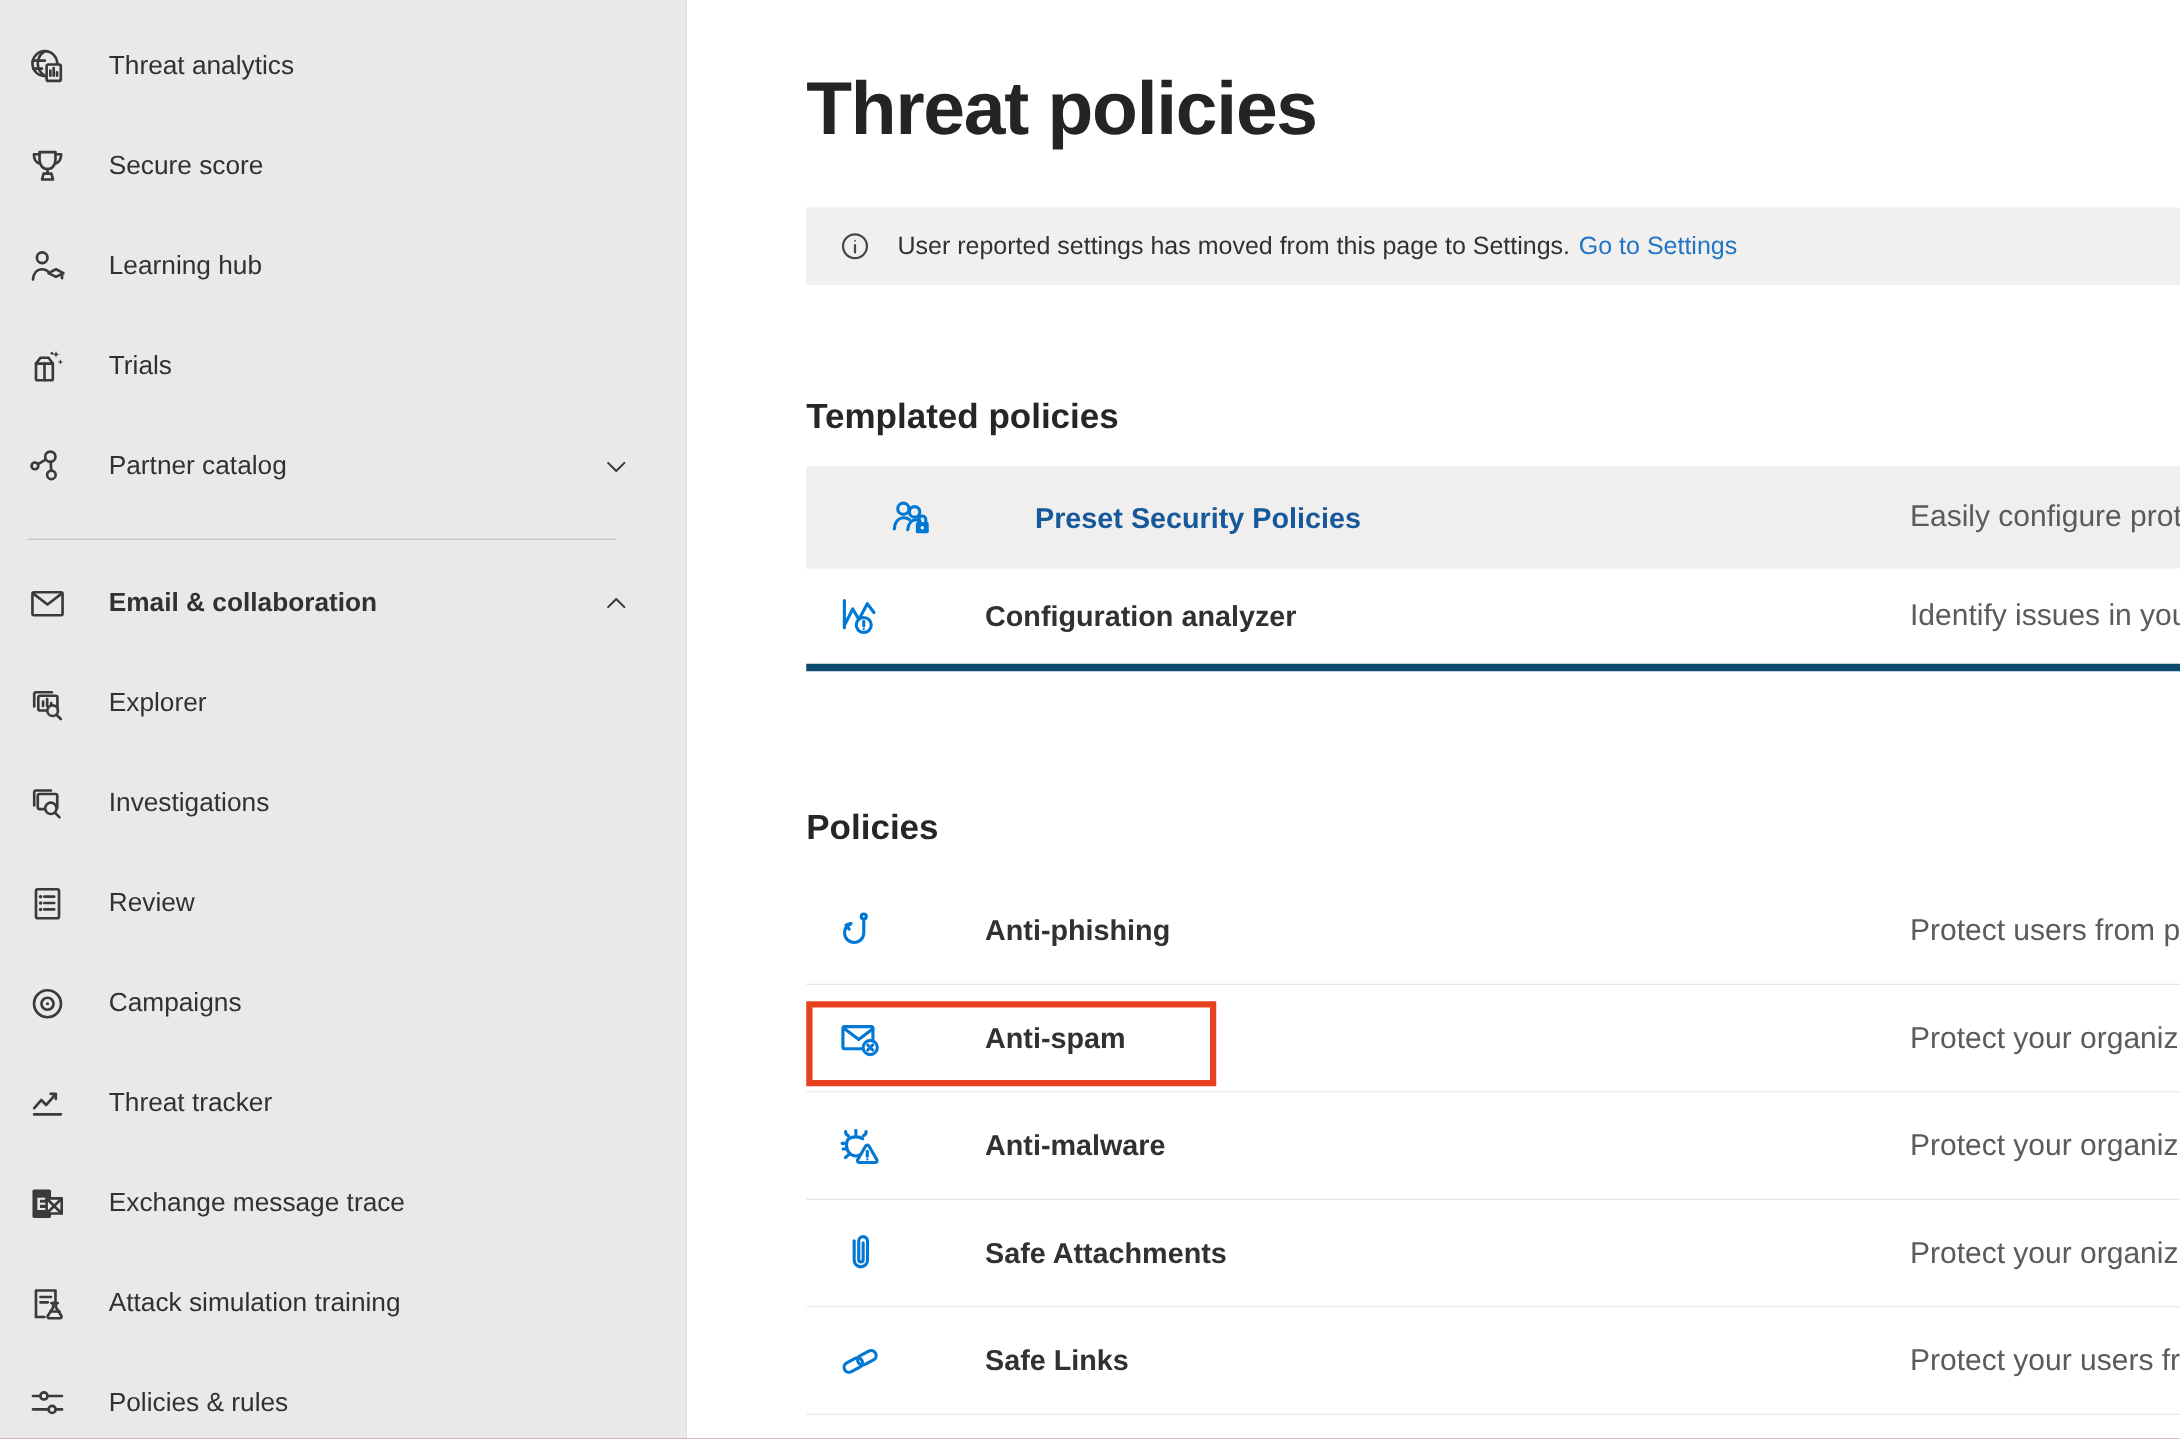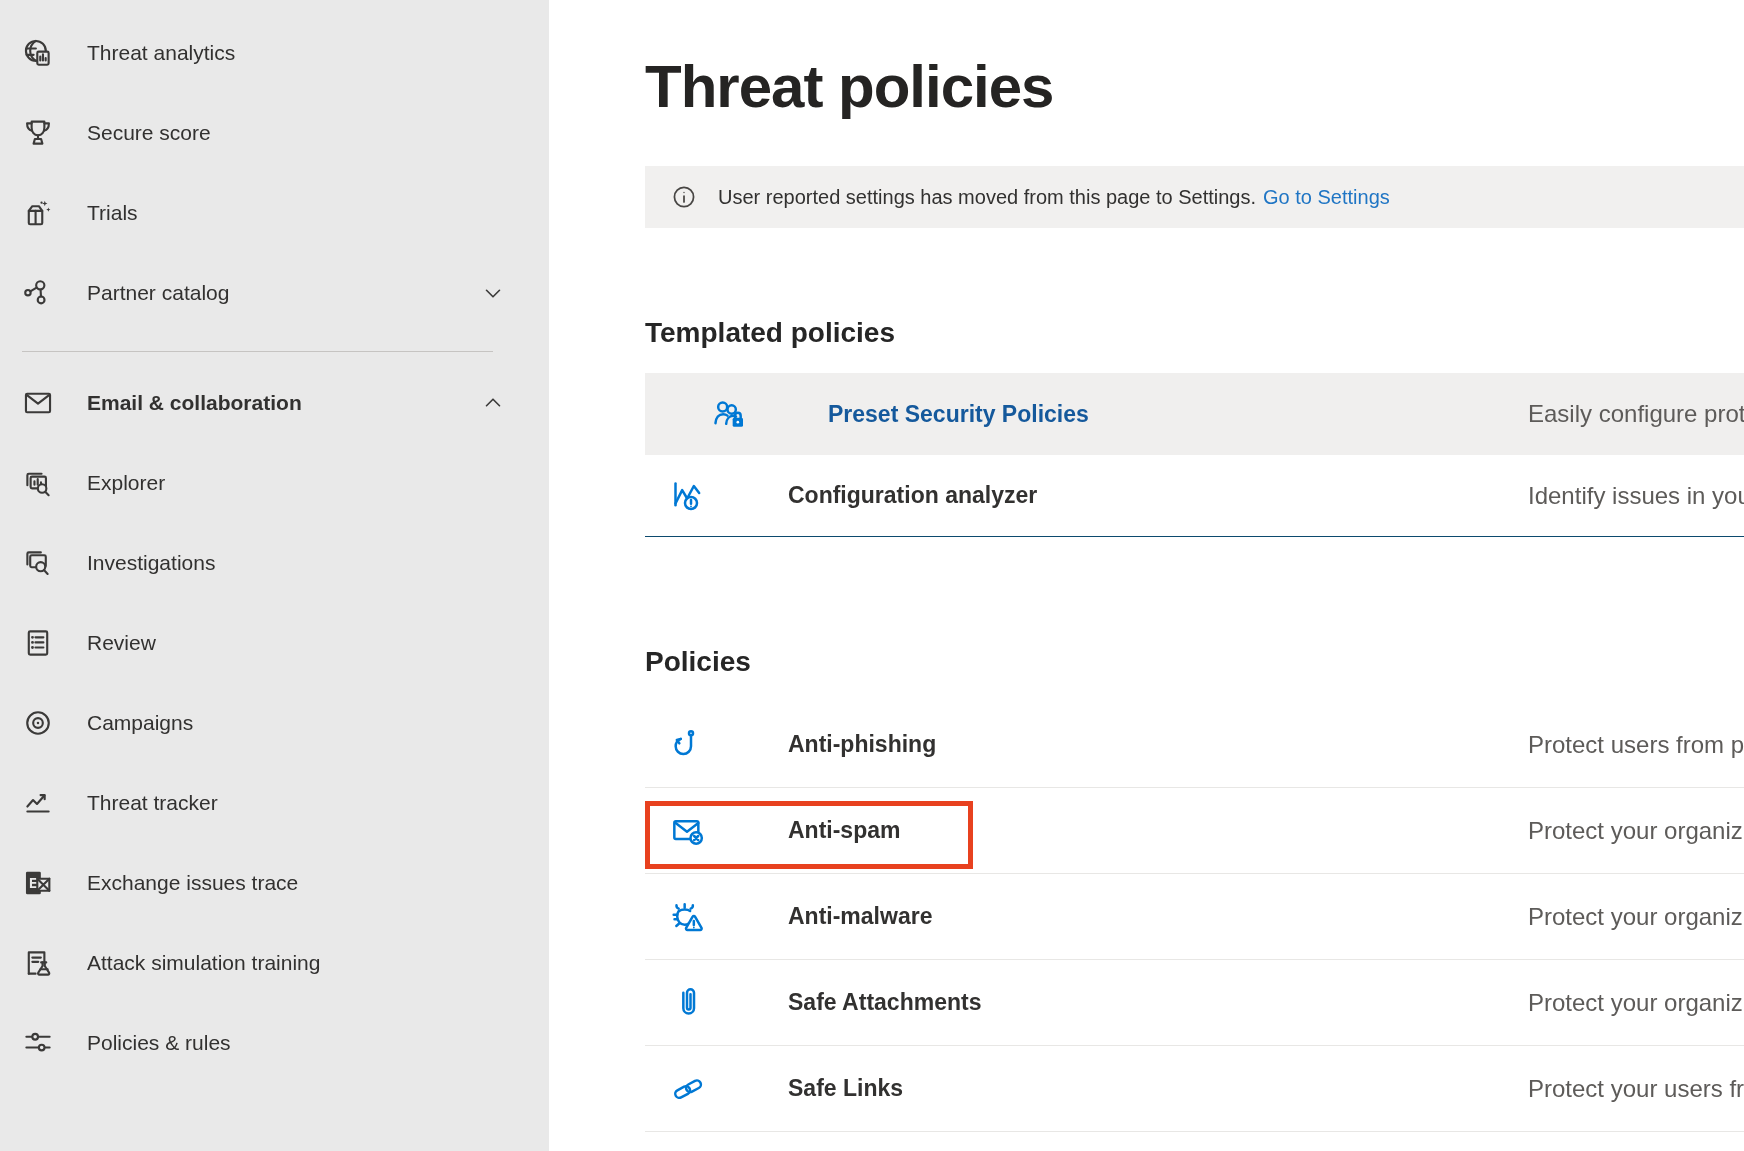--- a/index.html
+++ b/index.html
@@ -26,21 +26,21 @@
   .binfo{margin-left:25px;width:28px;height:28px;color:#484644;flex:none;}
   .binfo svg{width:28px;height:28px;display:block;}
   .btext{margin-left:20px;font-size:20px;color:#323130;white-space:nowrap;}
   .blink{margin-left:7px;font-size:20px;color:#1f75c4;white-space:nowrap;cursor:pointer;text-decoration:none;}
   .sheading{margin:85px 0 0 96px;font-size:28px;line-height:40px;font-weight:700;color:#262626;}
   .sheading.policies{margin-top:105px;}
   .rows{margin-top:20px;}
   .prow{position:relative;margin-left:96px;height:82px;display:flex;align-items:center;cursor:pointer;
         box-sizing:border-box;background:#fff;}
   .prow.gray{background:#f0efee;padding-left:40px;}
-  .prow.bordered{border-bottom:1px solid #0c4a6e;}
+  .prow.bordered{border-bottom:6px solid #0c4a6e;}
   .rows.policies .prow{height:86px;border-bottom:1px solid #e8e7e5;}
   .ricon{width:40px;height:40px;margin-left:23px;color:#0078d4;flex:none;display:flex;
          align-items:center;justify-content:center;}
   .ricon svg{width:40px;height:40px;display:block;}
   .rlabel{margin-left:80px;font-size:23px;font-weight:700;color:#323130;white-space:nowrap;}
   .rlabel.link{color:#15599c;}
   .rdesc{position:absolute;left:883px;top:50%;transform:translateY(-50%);font-size:24px;color:#5d5b59;white-space:nowrap;}
   .redbox{position:absolute;left:0;top:13px;width:328px;height:68px;border:5px solid #e8411f;
           box-sizing:border-box;pointer-events:none;}
 </style>
@@ -68,20 +68,31 @@
               <path d="M7.5 4h9v4.2c0 3.1-1.8 5.4-4.5 5.4S7.5 11.3 7.5 8.2z"></path>
               <path d="M7.5 5.2H4.3c0 3 1.4 4.8 3.4 5.2M16.5 5.2h3.2c0 3-1.4 4.8-3.4 5.2"></path>
               <path d="M12 13.6v2.6M9.8 16.2h4.4l.9 3.3H8.9z"></path>
             </svg>
           </span>
           <span class="slabel">Secure score</span>
         </div>
         <div class="sitem">
           <span class="sicon">
             <svg viewBox="0 0 24 24" fill="none" stroke="currentColor" stroke-width="1.5" stroke-linecap="round" stroke-linejoin="round">
+              <circle cx="9" cy="7.2" r="3"></circle>
+              <path d="M3.8 19.5c.3-3.6 2.4-5.8 5.2-5.8 1.2 0 2.3.4 3.2 1.1"></path>
+              <path d="M12.5 15.9l4.3-2.2 4.2 2.2-4.2 2.1z"></path>
+              <path d="M20.2 16.2v2.6"></path>
+            </svg>
+          </span>
+          <span class="slabel">Learning hub</span>
+        </div>
+        <div class="sitem">
+          <span class="sicon">
+            <svg viewBox="0 0 24 24" fill="none" stroke="currentColor" stroke-width="1.5" stroke-linecap="round" stroke-linejoin="round">
               <path d="M5.5 10.5h9.5v8.5a.9.9 0 0 1-.9.9H6.4a.9.9 0 0 1-.9-.9z"></path>
               <path d="M5.5 10.5 8 7.2h4.6l2.4 3.3M10.3 10.5v9.3"></path>
               <path d="M16.8 3.4l.5 1.4 1.4.5-1.4.5-.5 1.4-.5-1.4-1.4-.5 1.4-.5z" fill="currentColor" stroke="none"></path>
               <path d="M19.3 8.1l.4 1.1 1.1.4-1.1.4-.4 1.1-.4-1.1-1.1-.4 1.1-.4z" fill="currentColor" stroke="none"></path>
               <circle cx="14.5" cy="4.7" r=".8" fill="currentColor" stroke="none"></circle>
             </svg>
           </span>
           <span class="slabel">Trials</span>
         </div>
         <div class="sitem">
@@ -172,21 +183,21 @@
         </div>
         <div class="sitem">
           <span class="sicon">
             <svg viewBox="0 0 24 24" fill="none" stroke="currentColor" stroke-width="1.5" stroke-linecap="round" stroke-linejoin="round">
               <rect x="3.5" y="4" width="10.5" height="16" rx="1" fill="currentColor" stroke="none"></rect>
               <text x="5.6" y="15.4" font-size="10" font-weight="bold" fill="#e9e9e9" stroke="none" font-family="Liberation Sans, sans-serif">E</text>
               <rect x="11.5" y="9" width="8.5" height="8.5" fill="#e9e9e9"></rect>
               <path d="M11.5 9l8.5 8.5M20 9l-8.5 8.5"></path>
             </svg>
           </span>
-          <span class="slabel">Exchange issues trace</span>
+          <span class="slabel">Exchange message trace</span>
         </div>
         <div class="sitem">
           <span class="sicon">
             <svg viewBox="0 0 24 24" fill="none" stroke="currentColor" stroke-width="1.5" stroke-linecap="round" stroke-linejoin="round">
               <path d="M5.5 19.5V4.5h11v6.2"></path>
               <path d="M5.5 19.5h4.8"></path>
               <path d="M8 8.2h6M8 11.2h4.2"></path>
               <path d="M15.2 11.6v2.5l-3 4.7c-.4.6 0 1.4.8 1.4h6c.8 0 1.2-.8.8-1.4l-3-4.7v-2.5"></path>
               <path d="M14.2 11.6h3.6M13.7 16.4h5.1"></path>
             </svg>

